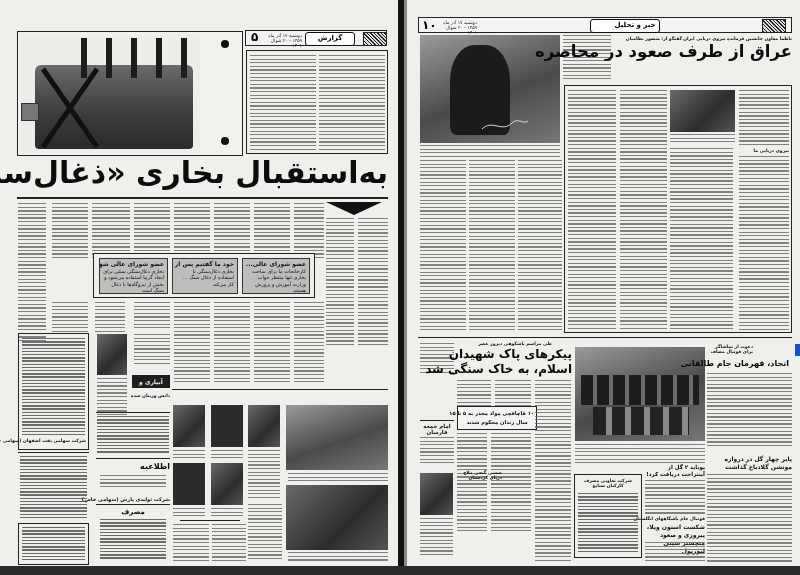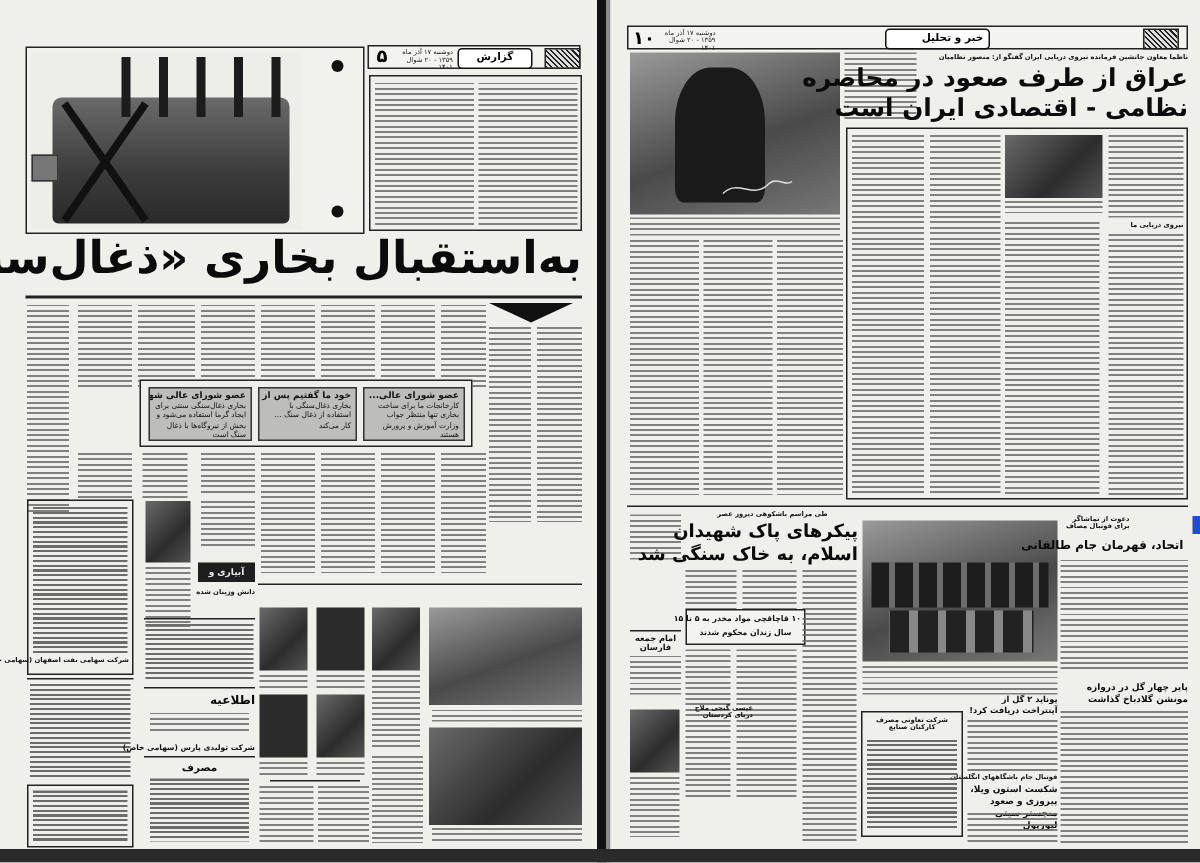--- a/index.html
+++ b/index.html
@@ -184,21 +184,20 @@
           <path d="M2,14 C12,4 22,18 32,8 C38,2 44,10 48,6" stroke="#ddd" stroke-width="1" fill="none"></path>
         </svg>
     </div>
     <div class="col" style="left:13px;top:145px;width:140px;height:12px;"></div>
 
     <div class="col" style="left:156px;top:35px;width:48px;height:45px;"></div>
 
     <div class="txt small-head" style="left:290px;top:36px;width:95px;font-size:4.5px;">ناظما معاون جانشین فرمانده نیروی دریایی ایران</div>
     <div class="txt small-head" style="left:205px;top:36px;width:70px;font-size:4.5px;">گفتگو از: منصور نظامیان</div>
     <div class="txt headline" style="left:205px;top:44px;width:180px;font-size:16.5px;">عراق از طرف صعود در محاصره</div>
-    <div class="txt headline" style="left:205px;top:64px;width:180px;font-size:16.5px;">نظامی - اقتصادی ایران است</div>
 
     <div class="box thin" style="left:157px;top:85px;width:228px;height:248px;">
       <div class="col" style="left:3px;top:4px;width:48px;height:240px;"></div>
       <div class="col" style="left:55px;top:4px;width:47px;height:240px;"></div>
       <div class="photo grey" style="left:105px;top:4px;width:65px;height:42px;"></div>
       <div class="col" style="left:105px;top:48px;width:65px;height:8px;"></div>
       <div class="col" style="left:105px;top:62px;width:63px;height:182px;"></div>
       <div class="col" style="left:174px;top:4px;width:50px;height:55px;"></div>
       <div class="txt small-head" style="left:174px;top:62px;width:50px;font-size:4.5px;">نیروی دریایی ما</div>
       <div class="col" style="left:174px;top:70px;width:50px;height:174px;"></div>

